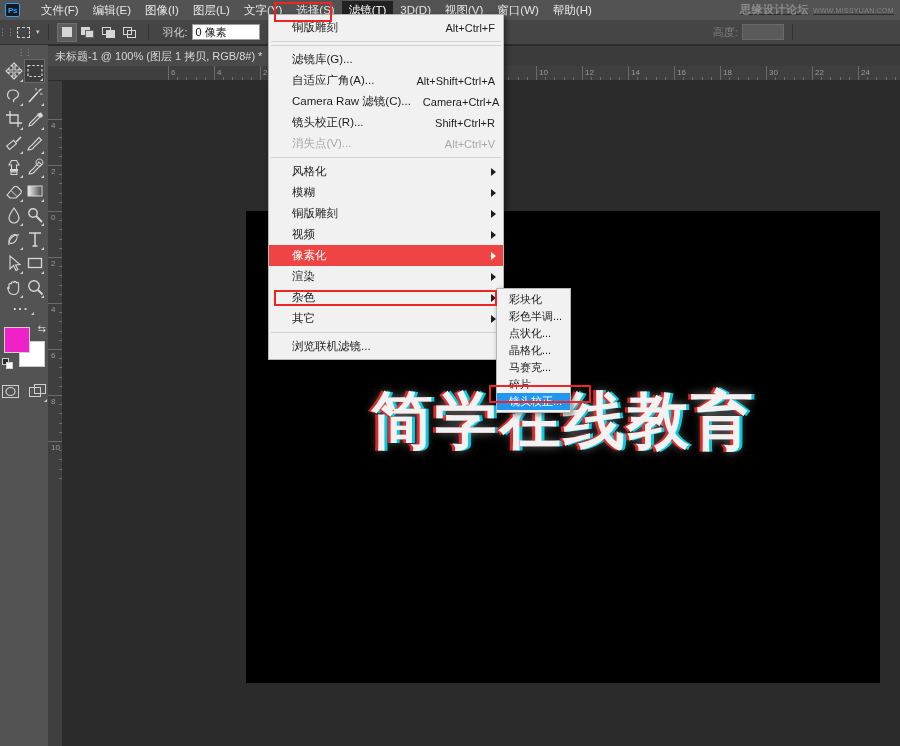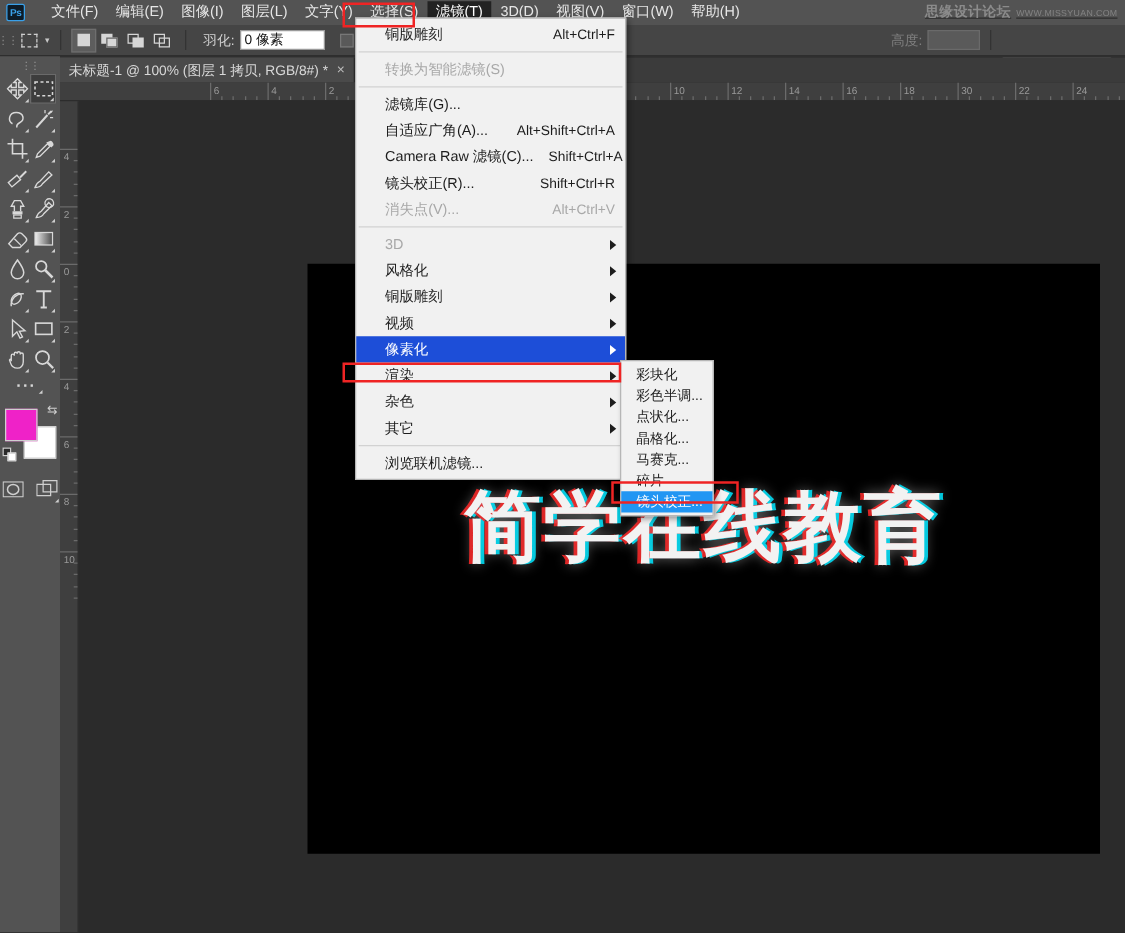--- a/index.html
+++ b/index.html
@@ -150,34 +150,34 @@
     font-size: 62px; font-weight: bold; color: #f2f2f2;
     letter-spacing: 2px;
     text-shadow:
       -3px 0 0 rgba(255,40,40,.85),
       3px 0 0 rgba(0,230,255,.85),
       0 0 10px rgba(255,255,255,.45);
   }
 
   
   .dropdown {
-    position: absolute; left: 284px; top: 14px; width: 217px;
+    position: absolute; left: 268px; top: 14px; width: 236px;
     background: #f1f1f1; border: 1px solid #b6b6b6;
     box-shadow: 2px 2px 5px rgba(0,0,0,.45);
     padding: 2px 0; z-index: 40;
   }
   .dd-row {
     height: 21px; display: flex; align-items: center;
     padding-left: 23px; padding-right: 8px;
     font-size: 11.5px; color: #1d1d1d; position: relative;
   }
   .dd-row .lbl { flex: 1; white-space: nowrap; }
   .dd-row .acc { font-size: 11px; color: #1d1d1d; margin-left: 12px; white-space: nowrap; }
   .dd-row.dis .lbl, .dd-row.dis .acc { color: #a8a8a8; }
-  .dd-row.hl { background: #1d4ed8; color: #fff; }
+  .dd-row.hl { background: #ef4444; color: #fff; }
   .dd-row.hl .lbl { color: #fff; }
   .dd-sep { height: 1px; background: #d2d2d2; margin: 3px 2px; }
   .dd-arrow {
     position: absolute; right: 7px; top: 50%; transform: translateY(-50%);
     width: 0; height: 0;
     border-top: 4px solid transparent; border-bottom: 4px solid transparent;
     border-left: 5px solid #1d1d1d;
   }
   .dd-row.hl .dd-arrow { border-left-color: #fff; }
 
@@ -615,50 +615,47 @@
       <div class="art-text">简学在线教育</div>
     </div>
   </div>
 
   <div class="dropdown" id="filter-dropdown">
       <div class="dd-row">
         <span class="lbl">铜版雕刻</span>
         <span class="acc">Alt+Ctrl+F</span>
       </div>
       <div class="dd-sep"></div>
-      <div class="dd-row dis">
-        <span class="lbl">转换为智能滤镜(S)</span>
-      </div>
       <div class="dd-sep"></div>
       <div class="dd-row">
         <span class="lbl">滤镜库(G)...</span>
       </div>
       <div class="dd-row">
         <span class="lbl">自适应广角(A)...</span>
         <span class="acc">Alt+Shift+Ctrl+A</span>
       </div>
       <div class="dd-row">
         <span class="lbl">Camera Raw 滤镜(C)...</span>
-        <span class="acc">Shift+Ctrl+A</span>
+        <span class="acc">Camera+Ctrl+A</span>
       </div>
       <div class="dd-row">
         <span class="lbl">镜头校正(R)...</span>
         <span class="acc">Shift+Ctrl+R</span>
       </div>
       <div class="dd-row dis">
         <span class="lbl">消失点(V)...</span>
         <span class="acc">Alt+Ctrl+V</span>
       </div>
       <div class="dd-sep"></div>
-      <div class="dd-row dis">
-        <span class="lbl">3D</span>
+      <div class="dd-row">
+        <span class="lbl">风格化</span>
         <span class="dd-arrow"></span>
       </div>
       <div class="dd-row">
-        <span class="lbl">风格化</span>
+        <span class="lbl">模糊</span>
         <span class="dd-arrow"></span>
       </div>
       <div class="dd-row">
         <span class="lbl">铜版雕刻</span>
         <span class="dd-arrow"></span>
       </div>
       <div class="dd-row">
         <span class="lbl">视频</span>
         <span class="dd-arrow"></span>
       </div>

